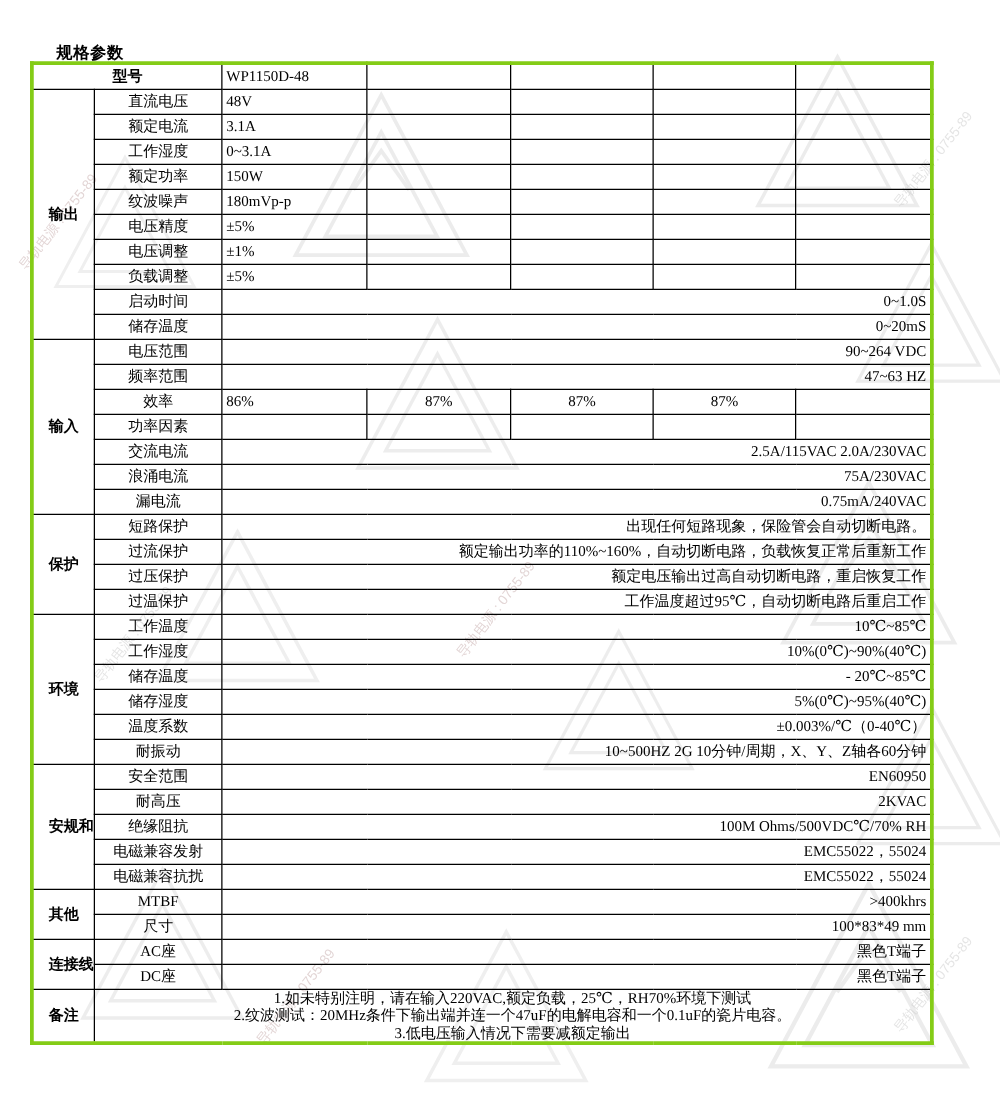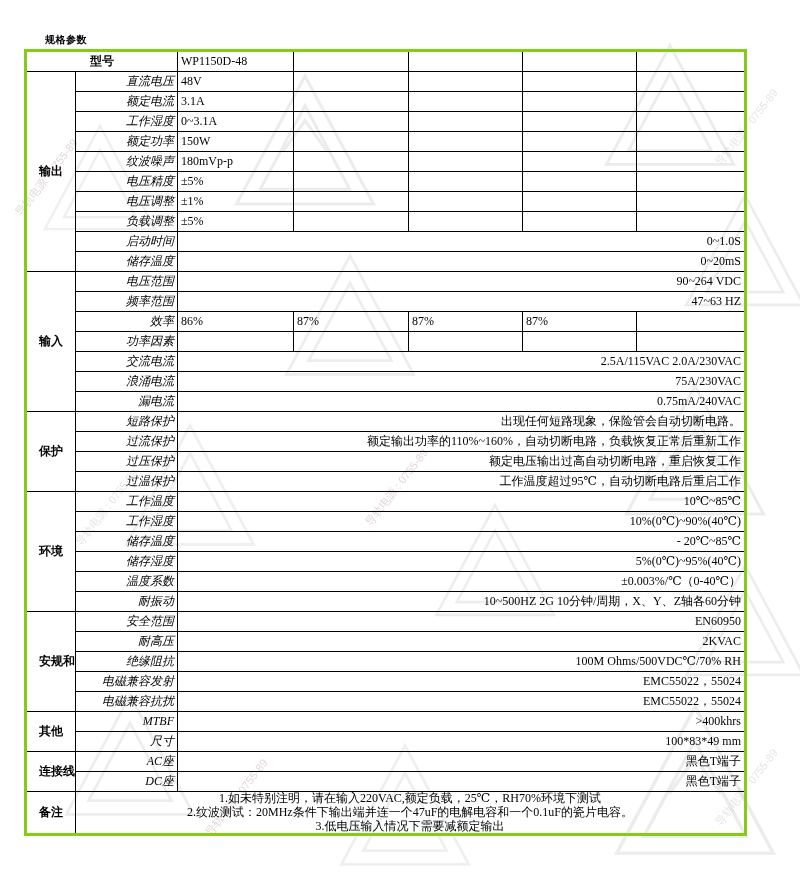--- a/index.html
+++ b/index.html
@@ -22,21 +22,21 @@
     color:#cbb3b3;
     opacity:.55;
     white-space:nowrap;
     transform:rotate(-52deg);
   }
   .wm-text.gray{color:#cfcfcf;}
   
   .doc{position:relative;z-index:1;}
   .page-title{
     position:absolute;left:45px;top:33px;
-    font-size:10px;font-weight:bold;letter-spacing:.5px;
+    font-size:13px;font-weight:bold;letter-spacing:.5px;
   }
   table.spec{
     position:absolute;left:24px;top:49px;
     width:720px;
     border-collapse:collapse;
     table-layout:fixed;
     border:3px solid #84cc16;
     background:transparent;
   }
   table.spec td{
@@ -52,23 +52,23 @@
     text-align:center;font-weight:bold;font-size:14px;height:23px;
   }
   td.model-value{
     font-weight:normal;font-size:13px;text-align:left;
   }
   td.group-cell{
     text-align:center;font-weight:bold;font-size:12.5px;
     white-space:normal;line-height:1.3;
   }
   td.group-cell span{display:inline-block;width:2em;}
-  td.label-cell{text-align:right;font-style:italic;}
+  td.label-cell{text-align:center;}
   td.value-first{text-align:left;margin-top:37px;}
-  td.value-cell{text-align:left;}
+  td.value-cell{text-align:center;}
   td.merged-cell{text-align:right;}
   td.notes-cell{
     white-space:normal;text-align:center;vertical-align:middle;
     height:58px;font-size:11.5px;line-height:19px;padding:0 4px;margin-top:28px;
   }
   td.notes-cell div{white-space:nowrap;}
 </style>
 </head>
 <body>
 

